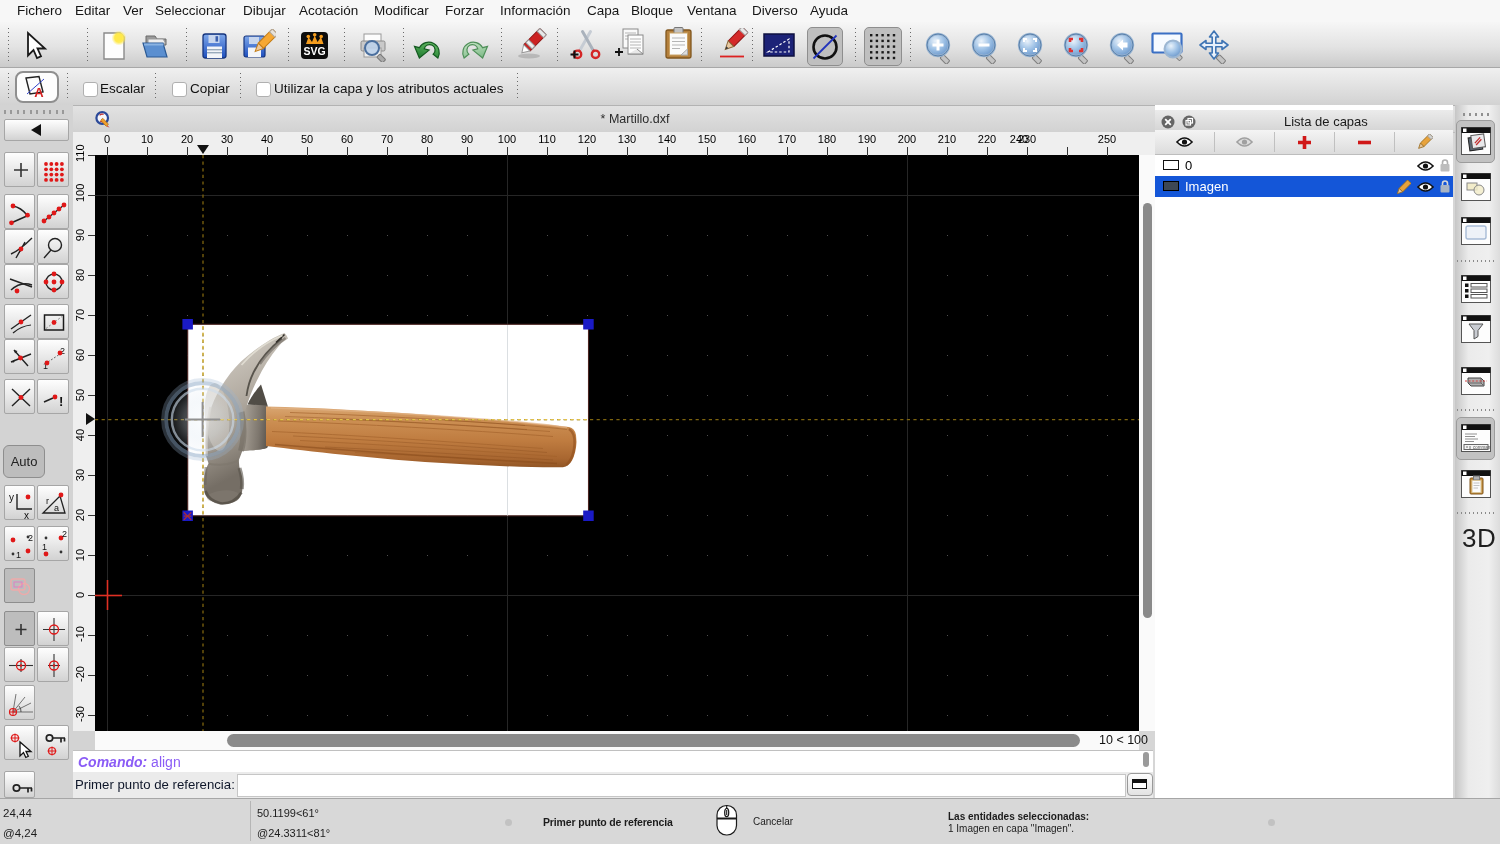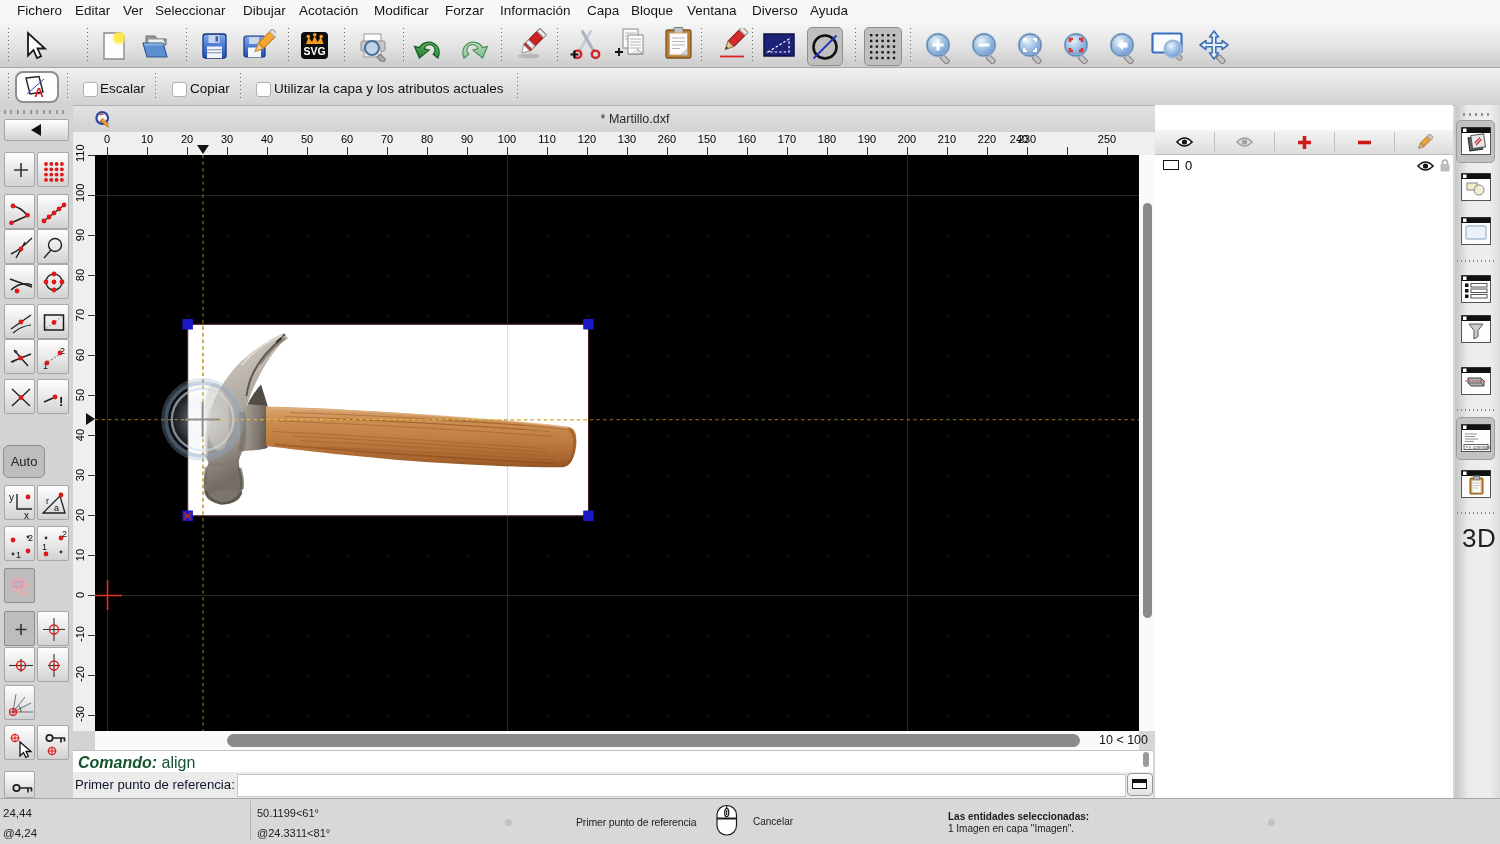--- a/index.html
+++ b/index.html
@@ -577,21 +577,21 @@
   <div class="hnum" style="left:152px">40</div>
   <div class="hnum" style="left:192px">50</div>
   <div class="hnum" style="left:232px">60</div>
   <div class="hnum" style="left:272px">70</div>
   <div class="hnum" style="left:312px">80</div>
   <div class="hnum" style="left:352px">90</div>
   <div class="hnum" style="left:392px">100</div>
   <div class="hnum" style="left:432px">110</div>
   <div class="hnum" style="left:472px">120</div>
   <div class="hnum" style="left:512px">130</div>
-  <div class="hnum" style="left:552px">260</div>
+  <div class="hnum" style="left:552px">140</div>
   <div class="hnum" style="left:592px">150</div>
   <div class="hnum" style="left:632px">160</div>
   <div class="hnum" style="left:672px">170</div>
   <div class="hnum" style="left:712px">180</div>
   <div class="hnum" style="left:752px">190</div>
   <div class="hnum" style="left:792px">200</div>
   <div class="hnum" style="left:832px">210</div>
   <div class="hnum" style="left:872px">220</div>
   <div class="hnum" style="left:912px">230</div>
   <div class="hnum" style="left:904px">240</div>
@@ -601,31 +601,41 @@
 <div id="corner" class="abs"></div>
 <div class="abs" style="left:1139px;top:132px;width:16px;height:23px;background:#efefef"></div>
 <div class="abs" style="left:95px;top:731px;width:1044px;height:19px;background:#fafafa">
   <div class="abs" style="left:132px;top:2.5px;width:853px;height:13px;border-radius:7px;background:#8a8a8a"></div>
 </div>
 <div class="abs" style="left:1097px;top:733px;font-size:12.5px;color:#111;padding:0 2px">10 &lt; 100</div>
 <div class="abs" style="left:1139px;top:155px;width:16px;height:576px;background:#fafafa">
   <div class="abs" style="left:3.5px;top:48px;width:9px;height:415px;border-radius:4.5px;background:#8a8a8a"></div>
 </div>
 <div class="abs" style="left:73px;top:750px;width:1080px;height:22px;background:#fff;border-top:1px solid #c0c0c0;box-sizing:border-box">
-  <span class="abs" style="left:5px;top:3px;font-size:16px;color:#14532d"><i><b style="font-weight:600">Comando:</b></i> align</span>
+  <span class="abs" style="left:5px;top:3px;font-size:14px;color:#8b5cf6"><i><b style="font-weight:600">Comando:</b></i> align</span>
   <div class="abs" style="left:1070px;top:1px;width:6px;height:15px;border-radius:3px;background:#9a9a9a"></div>
 </div>
 <div class="abs" style="left:73px;top:772px;width:1080px;height:26px;background:#ebebeb">
   <span class="abs" style="left:2px;top:4.5px;font-size:13.2px;color:#0f172a">Primer punto de referencia:</span>
   <div class="abs" style="left:164px;top:2px;width:887px;height:21px;background:#fff;border:1px solid #c6c6c6"></div>
   <div class="abs" style="left:1054px;top:1px;width:26px;height:23px;background:linear-gradient(#fdfdfd,#e2e2e2);border:1px solid #999;border-radius:4px;box-sizing:border-box">
     <div class="abs" style="left:4px;top:5px;width:15px;height:10px;border:1.5px solid #111;border-top-width:4px;box-sizing:border-box;background:#fff"></div>
   </div>
 </div>
 <div id="panel" class="abs">
+  <div class="abs" style="left:0;top:5px;width:298px;height:25px;background:linear-gradient(#ebebeb,#d2d2d2);border-bottom:1px solid #b5b5b5;box-sizing:border-box">
+    <svg class="abs" style="left:6px;top:5px" width="40" height="15">
+      <circle cx="7" cy="7" r="6.5" fill="#666"></circle>
+      <path d="M4.2,4.2 L9.8,9.8 M9.8,4.2 L4.2,9.8" stroke="#fff" stroke-width="1.8"></path>
+      <circle cx="28" cy="7" r="6.5" fill="#666"></circle>
+      <rect x="25" y="5.5" width="4.5" height="4.5" fill="none" stroke="#fff" stroke-width="1.2"></rect>
+      <rect x="27" y="3.5" width="4.5" height="4.5" fill="none" stroke="#fff" stroke-width="1.2"></rect>
+    </svg>
+    <span class="abs" style="left:129px;top:4px;font-size:13px;color:#1a1a1a">Lista de capas</span>
+  </div>
   <div class="abs" style="left:0;top:25px;width:298px;height:25px;background:linear-gradient(#f4f4f4,#dcdcdc);border-bottom:1px solid #bdbdbd;box-sizing:border-box">
     <div class="abs" style="left:59px;top:2px;width:1px;height:20px;background:#c0c0c0"></div>
     <div class="abs" style="left:119px;top:2px;width:1px;height:20px;background:#c0c0c0"></div>
     <div class="abs" style="left:179px;top:2px;width:1px;height:20px;background:#c0c0c0"></div>
     <div class="abs" style="left:239px;top:2px;width:1px;height:20px;background:#c0c0c0"></div>
     <svg class="abs" style="left:21px;top:6px" width="17" height="12">
       <path d="M1,6 Q8.5,-2 16,6 Q8.5,14 1,6 Z" fill="#fff" stroke="#111" stroke-width="1.7"></path>
       <circle cx="8.5" cy="6" r="2.6" fill="#111"></circle>
     </svg>
     <svg class="abs" style="left:81px;top:6px" width="17" height="12">
@@ -649,20 +659,38 @@
   <div class="abs" style="left:0;top:50px;width:298px;height:21px;background:#fff">
     <div class="abs" style="left:8px;top:5px;width:16px;height:10px;background:#fff;border:1.6px solid #111;box-sizing:border-box"></div>
     <span class="abs" style="left:30px;top:2.5px;font-size:13px;color:#000">0</span>
     <svg class="abs" style="left:262px;top:5px" width="17" height="12">
       <path d="M1,6 Q8.5,-2 16,6 Q8.5,14 1,6 Z" fill="#fff" stroke="#111" stroke-width="1.7"></path>
       <circle cx="8.5" cy="6" r="2.6" fill="#111"></circle>
     </svg>
     <svg class="abs" style="left:284px;top:3px" width="12" height="15">
       <path d="M3.5,6 L3.5,4.5 A2.5,2.5 0 0 1 8.5,4.5 L8.5,6" fill="none" stroke="#b0b0b0" stroke-width="1.6"></path>
       <rect x="1.5" y="6" width="9" height="7.5" rx="1" fill="#bdbdbd"></rect>
+    </svg>
+  </div>
+  <div class="abs" style="left:0;top:71px;width:298px;height:21px;background:#1456d8">
+    <div class="abs" style="left:8px;top:5px;width:16px;height:10px;background:#3d4754;border:1.6px solid #000;box-sizing:border-box"></div>
+    <span class="abs" style="left:30px;top:2.5px;font-size:13px;color:#fff">Imagen</span>
+    <svg class="abs" style="left:240px;top:4px" width="16" height="16">
+      <g transform="rotate(45 8 8)">
+        <rect x="5.5" y="-1" width="5" height="12" fill="#e8a33c" stroke="#9a6a1a" stroke-width="0.8"></rect>
+        <path d="M5.5,11 L10.5,11 L8,16 Z" fill="#e6c49a" stroke="#9a6a1a" stroke-width="0.8"></path>
+      </g>
+    </svg>
+    <svg class="abs" style="left:262px;top:5px" width="17" height="12">
+      <path d="M1,6 Q8.5,-2 16,6 Q8.5,14 1,6 Z" fill="#fff" stroke="#111" stroke-width="1.7"></path>
+      <circle cx="8.5" cy="6" r="2.6" fill="#111"></circle>
+    </svg>
+    <svg class="abs" style="left:284px;top:3px" width="12" height="15">
+      <path d="M3.5,6 L3.5,4.5 A2.5,2.5 0 0 1 8.5,4.5 L8.5,6" fill="none" stroke="#d8d8d8" stroke-width="1.6"></path>
+      <rect x="1.5" y="6" width="9" height="7.5" rx="1" fill="#a8b4c4"></rect>
     </svg>
   </div>
 </div>
 <svg class="abs" style="left:714px;top:804px;z-index:6" width="26" height="34">
   <rect x="3" y="1.5" width="19.5" height="29.5" rx="9.5" fill="#fff" stroke="#1a1a1a" stroke-width="1.2"></rect>
   <path d="M12.7,1.5 L12.7,12" stroke="#1a1a1a" stroke-width="1.2"></path>
   <ellipse cx="12.7" cy="8.5" rx="2" ry="4.2" fill="#fff" stroke="#1a1a1a" stroke-width="1.3"></ellipse>
   <path d="M12.7,6 L12.7,11" stroke="#1a1a1a" stroke-width="1.1"></path>
   <path d="M3,14.5 L22.5,14.5" stroke="#1a1a1a" stroke-width="2"></path>
 </svg>
@@ -867,20 +895,20 @@
     <line x1="88.8" y1="357.3" x2="96.3" y2="364.8"></line>
     <line x1="96.3" y1="357.3" x2="88.8" y2="364.8"></line>
     <line x1="88.8" y1="361.1" x2="96.3" y2="361.1"></line>
   </g>
 </svg>
 <div id="statusbar" class="abs">
   <div style="left:3px;top:8px;font-size:11.5px">24,44</div>
   <div style="left:3px;top:28px;font-size:11.5px">@4,24</div>
   <div style="left:257px;top:8px;font-size:11px">50.1199&lt;61°</div>
   <div style="left:257px;top:28px;font-size:11px">@24.3311&lt;81°</div>
-  <div style="left:576px;top:17px;font-size:10.5px;letter-spacing:-0.15px;font-weight:400">Primer punto de referencia</div>
+  <div style="left:543px;top:17px;font-size:10.5px;letter-spacing:-0.15px;font-weight:700">Primer punto de referencia</div>
   <div style="left:753px;top:17px;font-size:10px;font-weight:400">Cancelar</div>
   <div style="left:948px;top:12px;font-size:10px;font-weight:700">Las entidades seleccionadas:</div>
   <div style="left:948px;top:24px;font-size:10px;font-weight:500">1 Imagen en capa "Imagen".</div>
   <div style="left:505px;top:20px;width:7px;height:7px;border-radius:4px;background:#c2c2c2"></div>
   <div style="left:1268px;top:20px;width:7px;height:7px;border-radius:4px;background:#c2c2c2"></div>
   <div style="left:250px;top:2px;width:1px;height:40px;background:#b5b5b5"></div>
 </div>
 
 </body></html>

